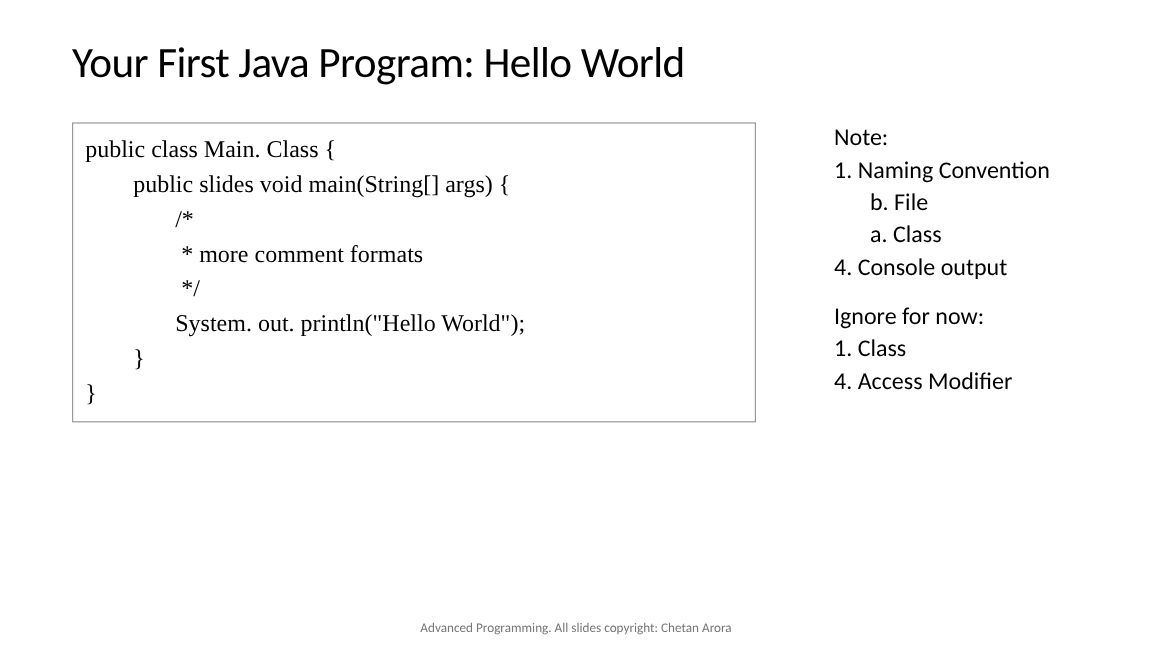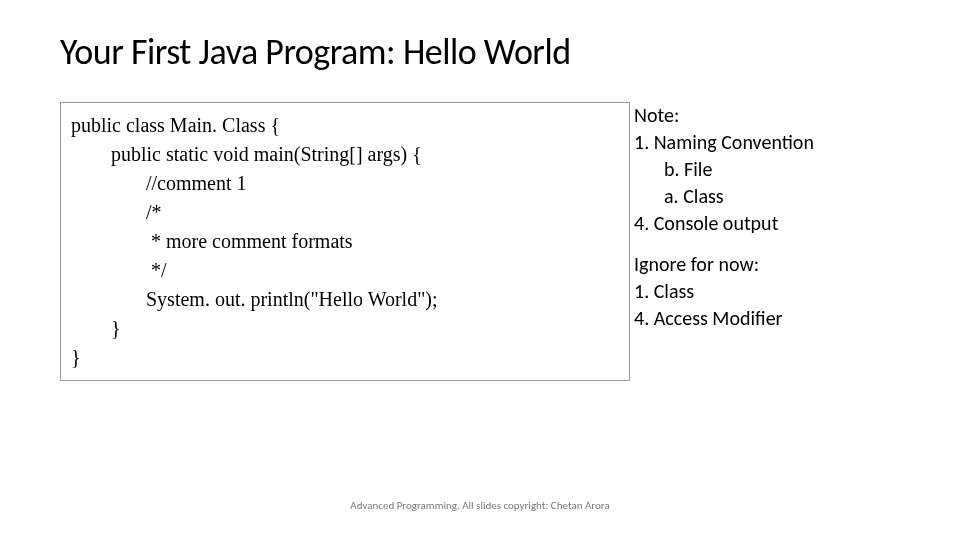--- a/index.html
+++ b/index.html
@@ -18,64 +18,63 @@
     }
     .title {
       font-size: 36px;
       font-weight: 400;
       color: #000;
       margin-bottom: 28px;
       letter-spacing: -0.5px;
     }
     .content-row {
       display: flex;
-      gap: 4px;
+      gap: 31px;
     }
     .code-box {
       border: 1px solid #999;
       padding: 8px 10px;
       font-family: Georgia, "Times New Roman", serif;
       font-size: 20px;
       line-height: 1.45;
       width: 570px;
       color: #000;
     }
     .code-line { white-space: pre; }
     .notes {
       font-family: Calibri, "Segoe UI", Arial, sans-serif;
       font-size: 20px;
       line-height: 1.35;
       color: #000;
     }
-    .notes-section { margin-bottom: 14px; }
+    .notes-section { margin-bottom: 14px; margin-left: 34px; }
     .note-title { }
     .note-item { }
     .note-subitem { padding-left: 30px; }
     .footer {
       position: absolute;
-      bottom: 28px;
+      bottom: 10px;
       left: 0;
       width: 100%;
       text-align: center;
       font-size: 11px;
       color: #777;
     }
   </style>
 </head>
 <body>
 
 <div class="slide">
   <h1 class="title">Your First Java Program: Hello World</h1>
 
   <div class="content-row">
     <div class="code-box">
       <div class="code-line">public class Main. Class {</div>
-      <div class="code-line">        public static void main(String[] args) {</div>
+      <div class="code-line">        public slides void main(String[] args) {</div>
       <div class="code-line"></div>
-      <div class="code-line">               //comment 1</div>
       <div class="code-line">               /*</div>
       <div class="code-line">                * more comment formats</div>
       <div class="code-line">                */</div>
       <div class="code-line">               System. out. println("Hello World");</div>
       <div class="code-line">        }</div>
       <div class="code-line">}</div>
     </div>
 
     <div class="notes">
       <div class="notes-section">

